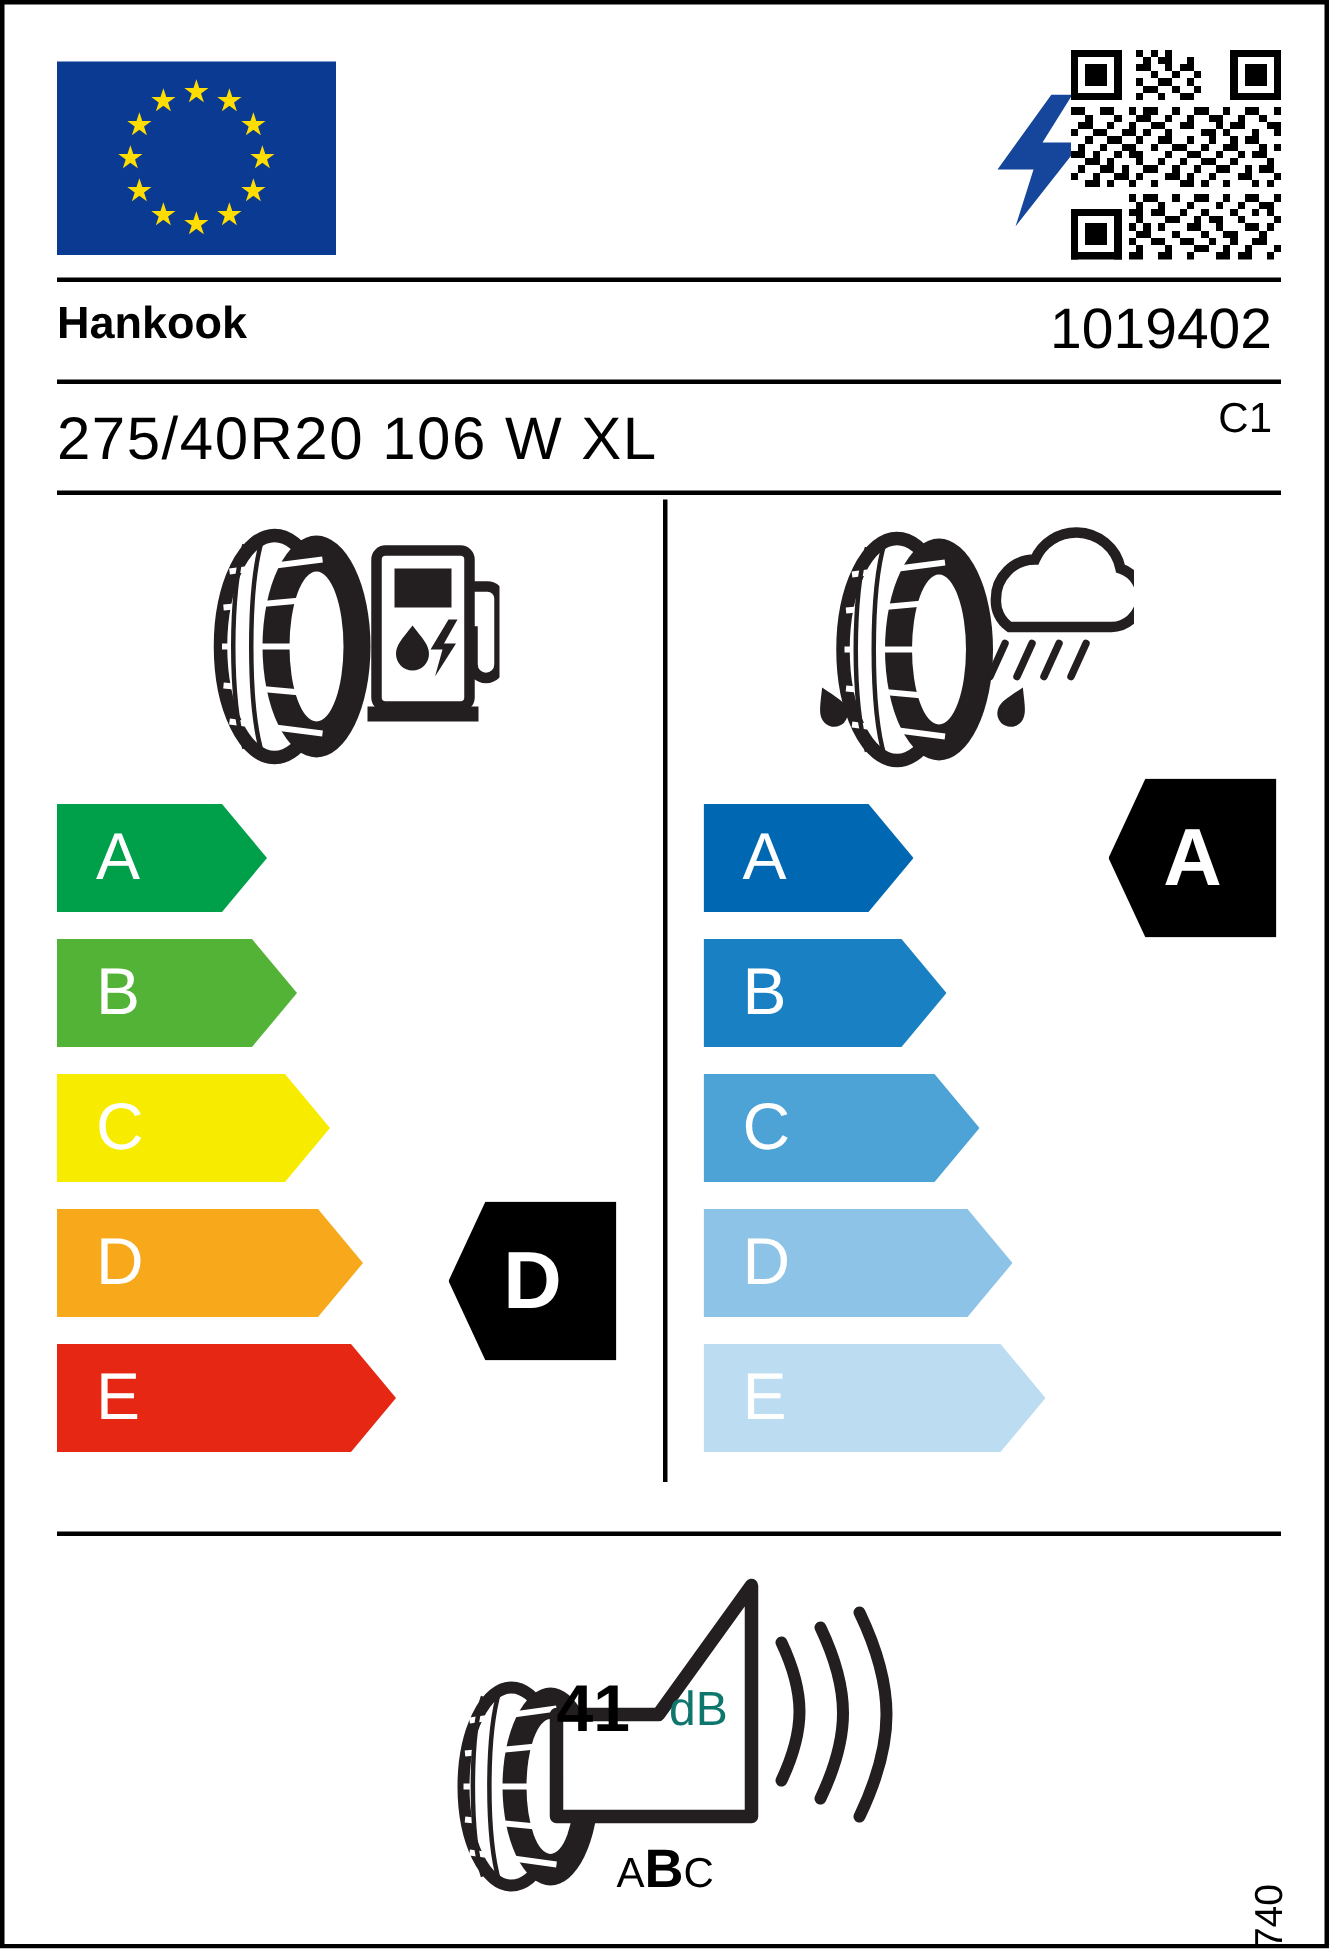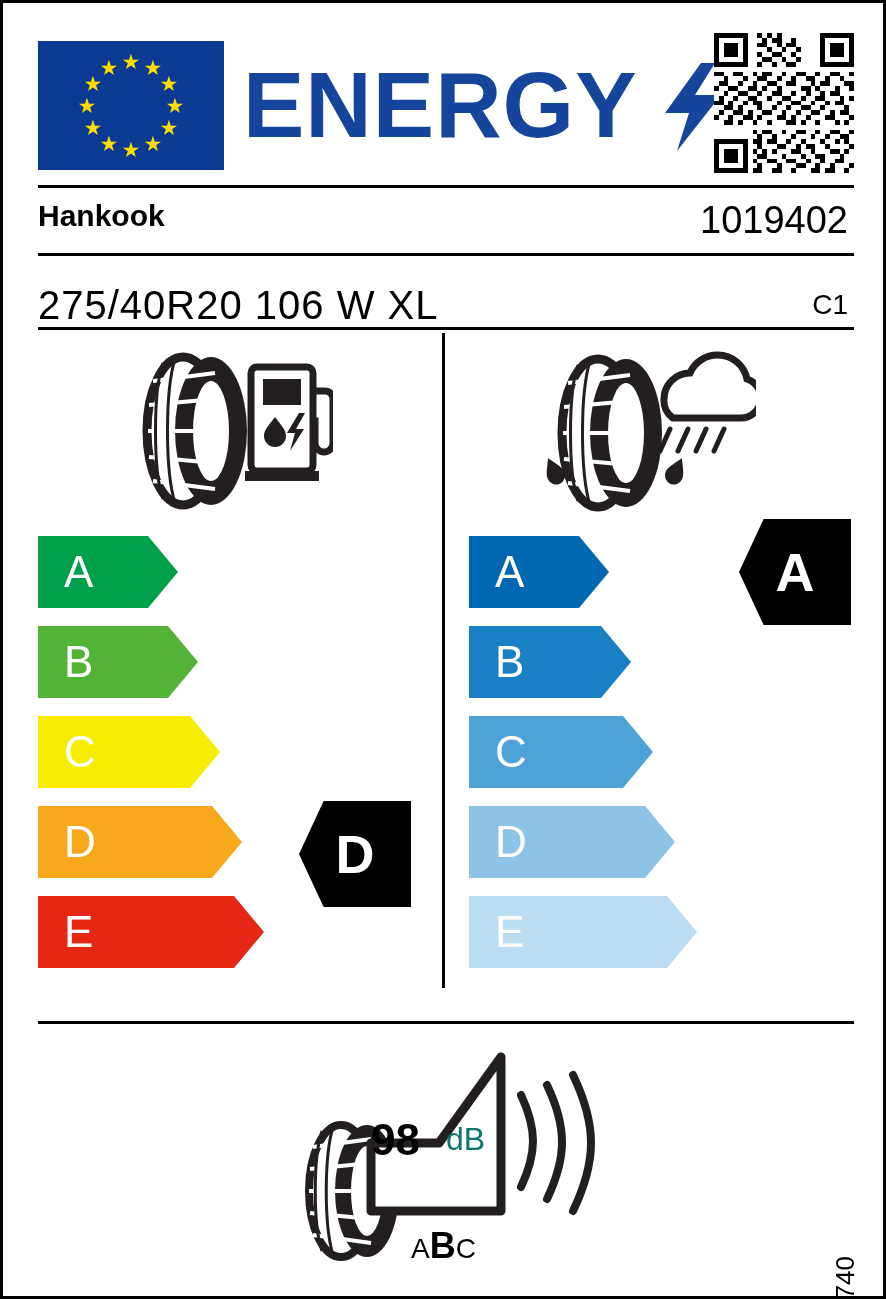--- a/index.html
+++ b/index.html
@@ -107,26 +107,25 @@
     color: #000;
     text-align: right;
   }
   .size {
     position: absolute;
     left: 35px;
     top: 268px;
     font-size: 40px;
     color: #000;
     letter-spacing: 1px;
-    margin-top: 12px;
   }
   .class {
     position: absolute;
     right: 35px;
-    top: 286px;
+    top: 260px;
     font-size: 28px;
     color: #000;
     text-align: right;
   }
 
   
   .pict {
     position: absolute;
   }
 
@@ -224,21 +223,20 @@
         <div class="star" style="left:70px;  top:86px;">★</div>
         <div class="star" style="left:48px;  top:92px;">★</div>
         <div class="star" style="left:26px;  top:86px;">★</div>
         <div class="star" style="left:10px;  top:70px;">★</div>
         <div class="star" style="left:4px;   top:48px;">★</div>
         <div class="star" style="left:10px;  top:26px;">★</div>
         <div class="star" style="left:26px;  top:10px;">★</div>
       </div>
     </div>
 
-    <div class="energy-word">ENERGY</div>
 
     <svg class="energy-bolt" viewBox="0 0 60 88">
       <polygon points="38,0 2,50 26,50 14,88 58,32 32,32 52,0" fill="#15469b"></polygon>
     </svg>
 
     <svg class="qr" viewBox="0 0 29 29" shape-rendering="crispEdges">
       <rect width="29" height="29" fill="#fff"></rect>
       <g fill="#000">
         <rect x="0" y="0" width="7" height="1"></rect>
           <rect x="0" y="6" width="7" height="1"></rect>
@@ -580,18 +578,18 @@
     </g>
 
     <polygon points="82,92 150,92 212,6 212,160 150,160 82,160" fill="#ffffff" stroke="#231f20" stroke-width="9" stroke-linejoin="round"></polygon>
 
     <g fill="none" stroke="#231f20" stroke-width="8" stroke-linecap="round">
       <path d="M232 44 C 248 78, 248 102, 232 136"></path>
       <path d="M258 34 C 278 76, 278 106, 258 148"></path>
       <path d="M284 24 C 308 74, 308 110, 284 160"></path>
     </g>
   </svg>
-  <div class="noise-db">98</div>
+  <div class="noise-db">41</div>
   <div class="noise-unit">dB</div>
   <div class="noise-classes"><span>A</span><b>B</b><span>C</span></div>
 
   <div class="year">2020/740</div>
 </div>
 
 </body></html>

